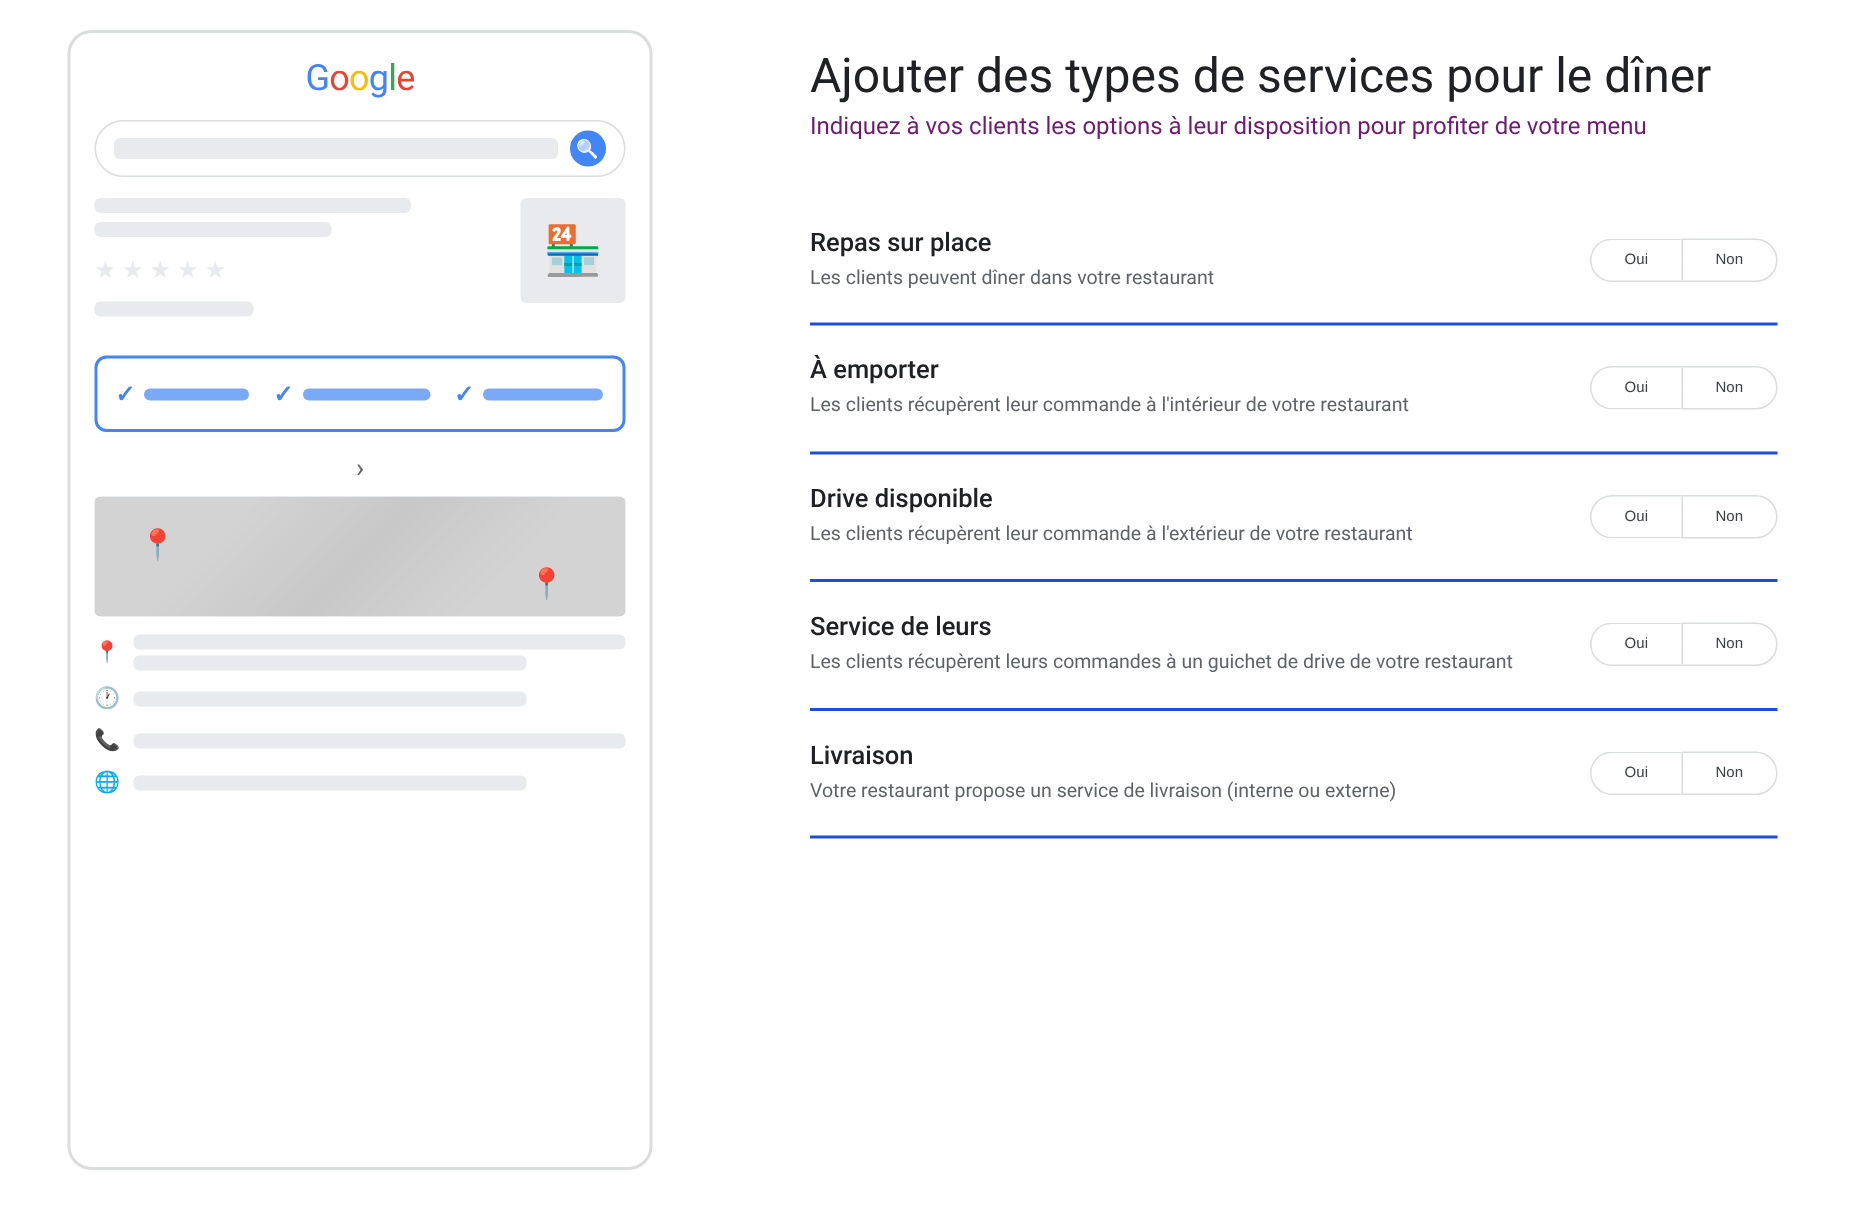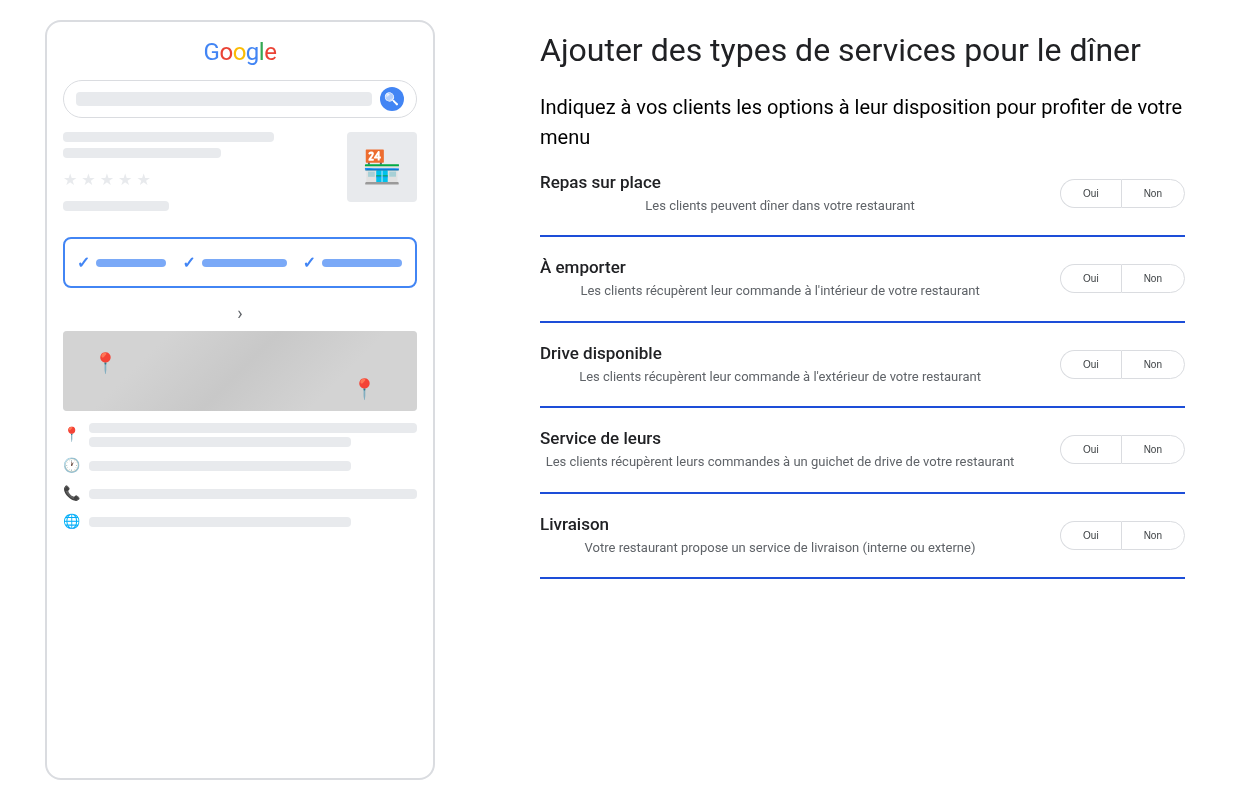--- a/index.html
+++ b/index.html
@@ -221,27 +221,27 @@
       flex: 1;
       padding: 30px 60px 30px 60px;
       overflow-y: auto;
     }
 
     .page-title {
       font-size: 32px;
       font-weight: 400;
       color: #202124;
       line-height: 1.3;
-      margin-bottom: 20px;
     }
 
     .page-subtitle {
-      font-size: 20px;
-      color: #000000;
+      font-size: 16px;
+      color: #701a75;
       line-height: 1.5;
+      margin-bottom: 36px;
     }
 
     .service-list {
       width: 100%;
     }
 
     .service-item {
       display: flex;
       align-items: center;
       justify-content: space-between;
@@ -258,21 +258,20 @@
       font-size: 17px;
       font-weight: 500;
       color: #202124;
       margin-bottom: 4px;
     }
 
     .service-desc {
       font-size: 13px;
       color: #5f6368;
       line-height: 1.5;
-      text-align: center;
     }
 
     .button-group {
       display: flex;
       gap: 0;
       flex-shrink: 0;
     }
 
     .toggle-btn {
       padding: 8px 22px;

